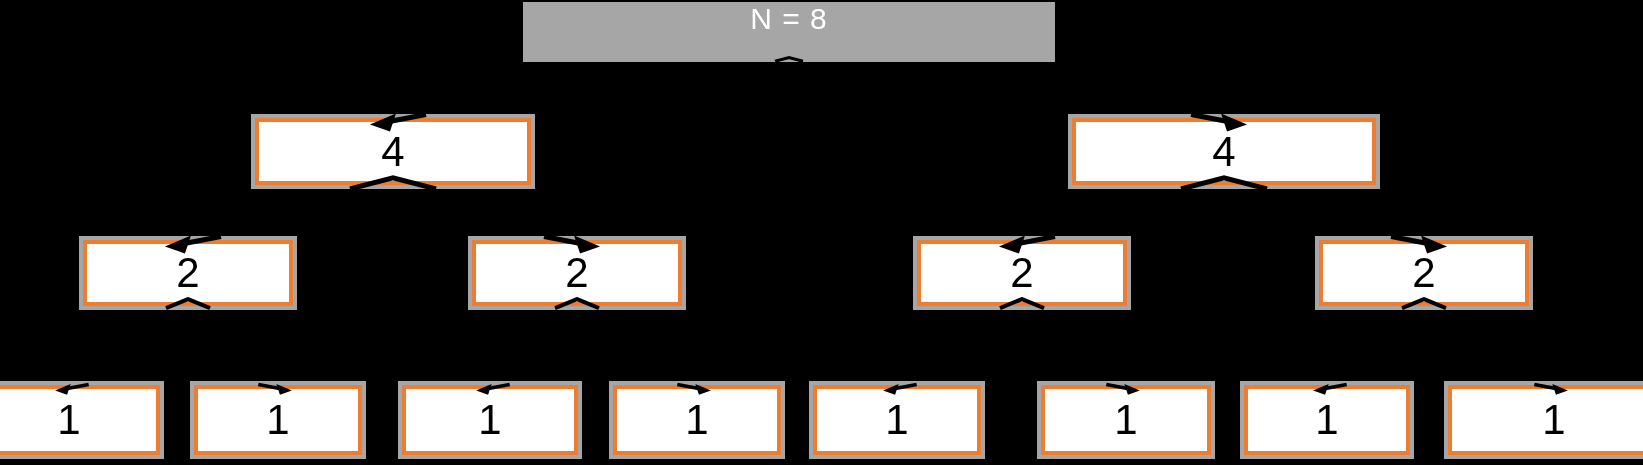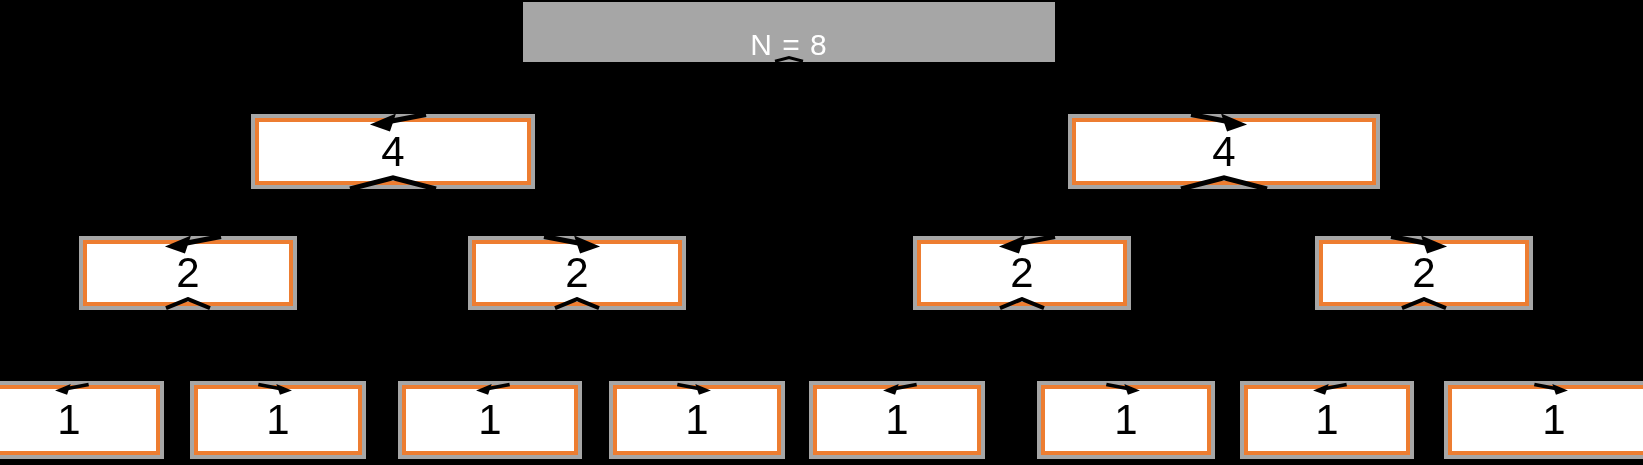--- a/index.html
+++ b/index.html
@@ -2,21 +2,21 @@
 <html style="--bg: #000000; --root-fill: #A6A6A6; --root-text: #FFFFFF; --node-fill: #FFFFFF; --node-border: #ED7D31; --node-outline: #A6A6A6; --node-text: #000000;"><head>
 <meta charset="utf-8">
 <style>
   html,body{margin:0;padding:0;background:#000;}
   .canvas{
     position:relative;width:1643px;height:465px;background:var(--bg,#000);
     overflow:hidden;font-family:"Liberation Sans",sans-serif;
   }
   .root{
     position:absolute;background:var(--root-fill,#A6A6A6);
-    display:flex;align-items:flex-end;justify-content:center;
+    display:flex;align-items:flex-start;justify-content:center;
   }
   .root .label{
     color:var(--root-text,#fff);font-size:30px;letter-spacing:1px;
   }
   .node{
     position:absolute;box-sizing:border-box;background:var(--node-fill,#fff);
     border:4px solid var(--node-border,#ED7D31);
     box-shadow:0 0 0 4px var(--node-outline,#A6A6A6);
     display:flex;align-items:center;justify-content:center;
   }

